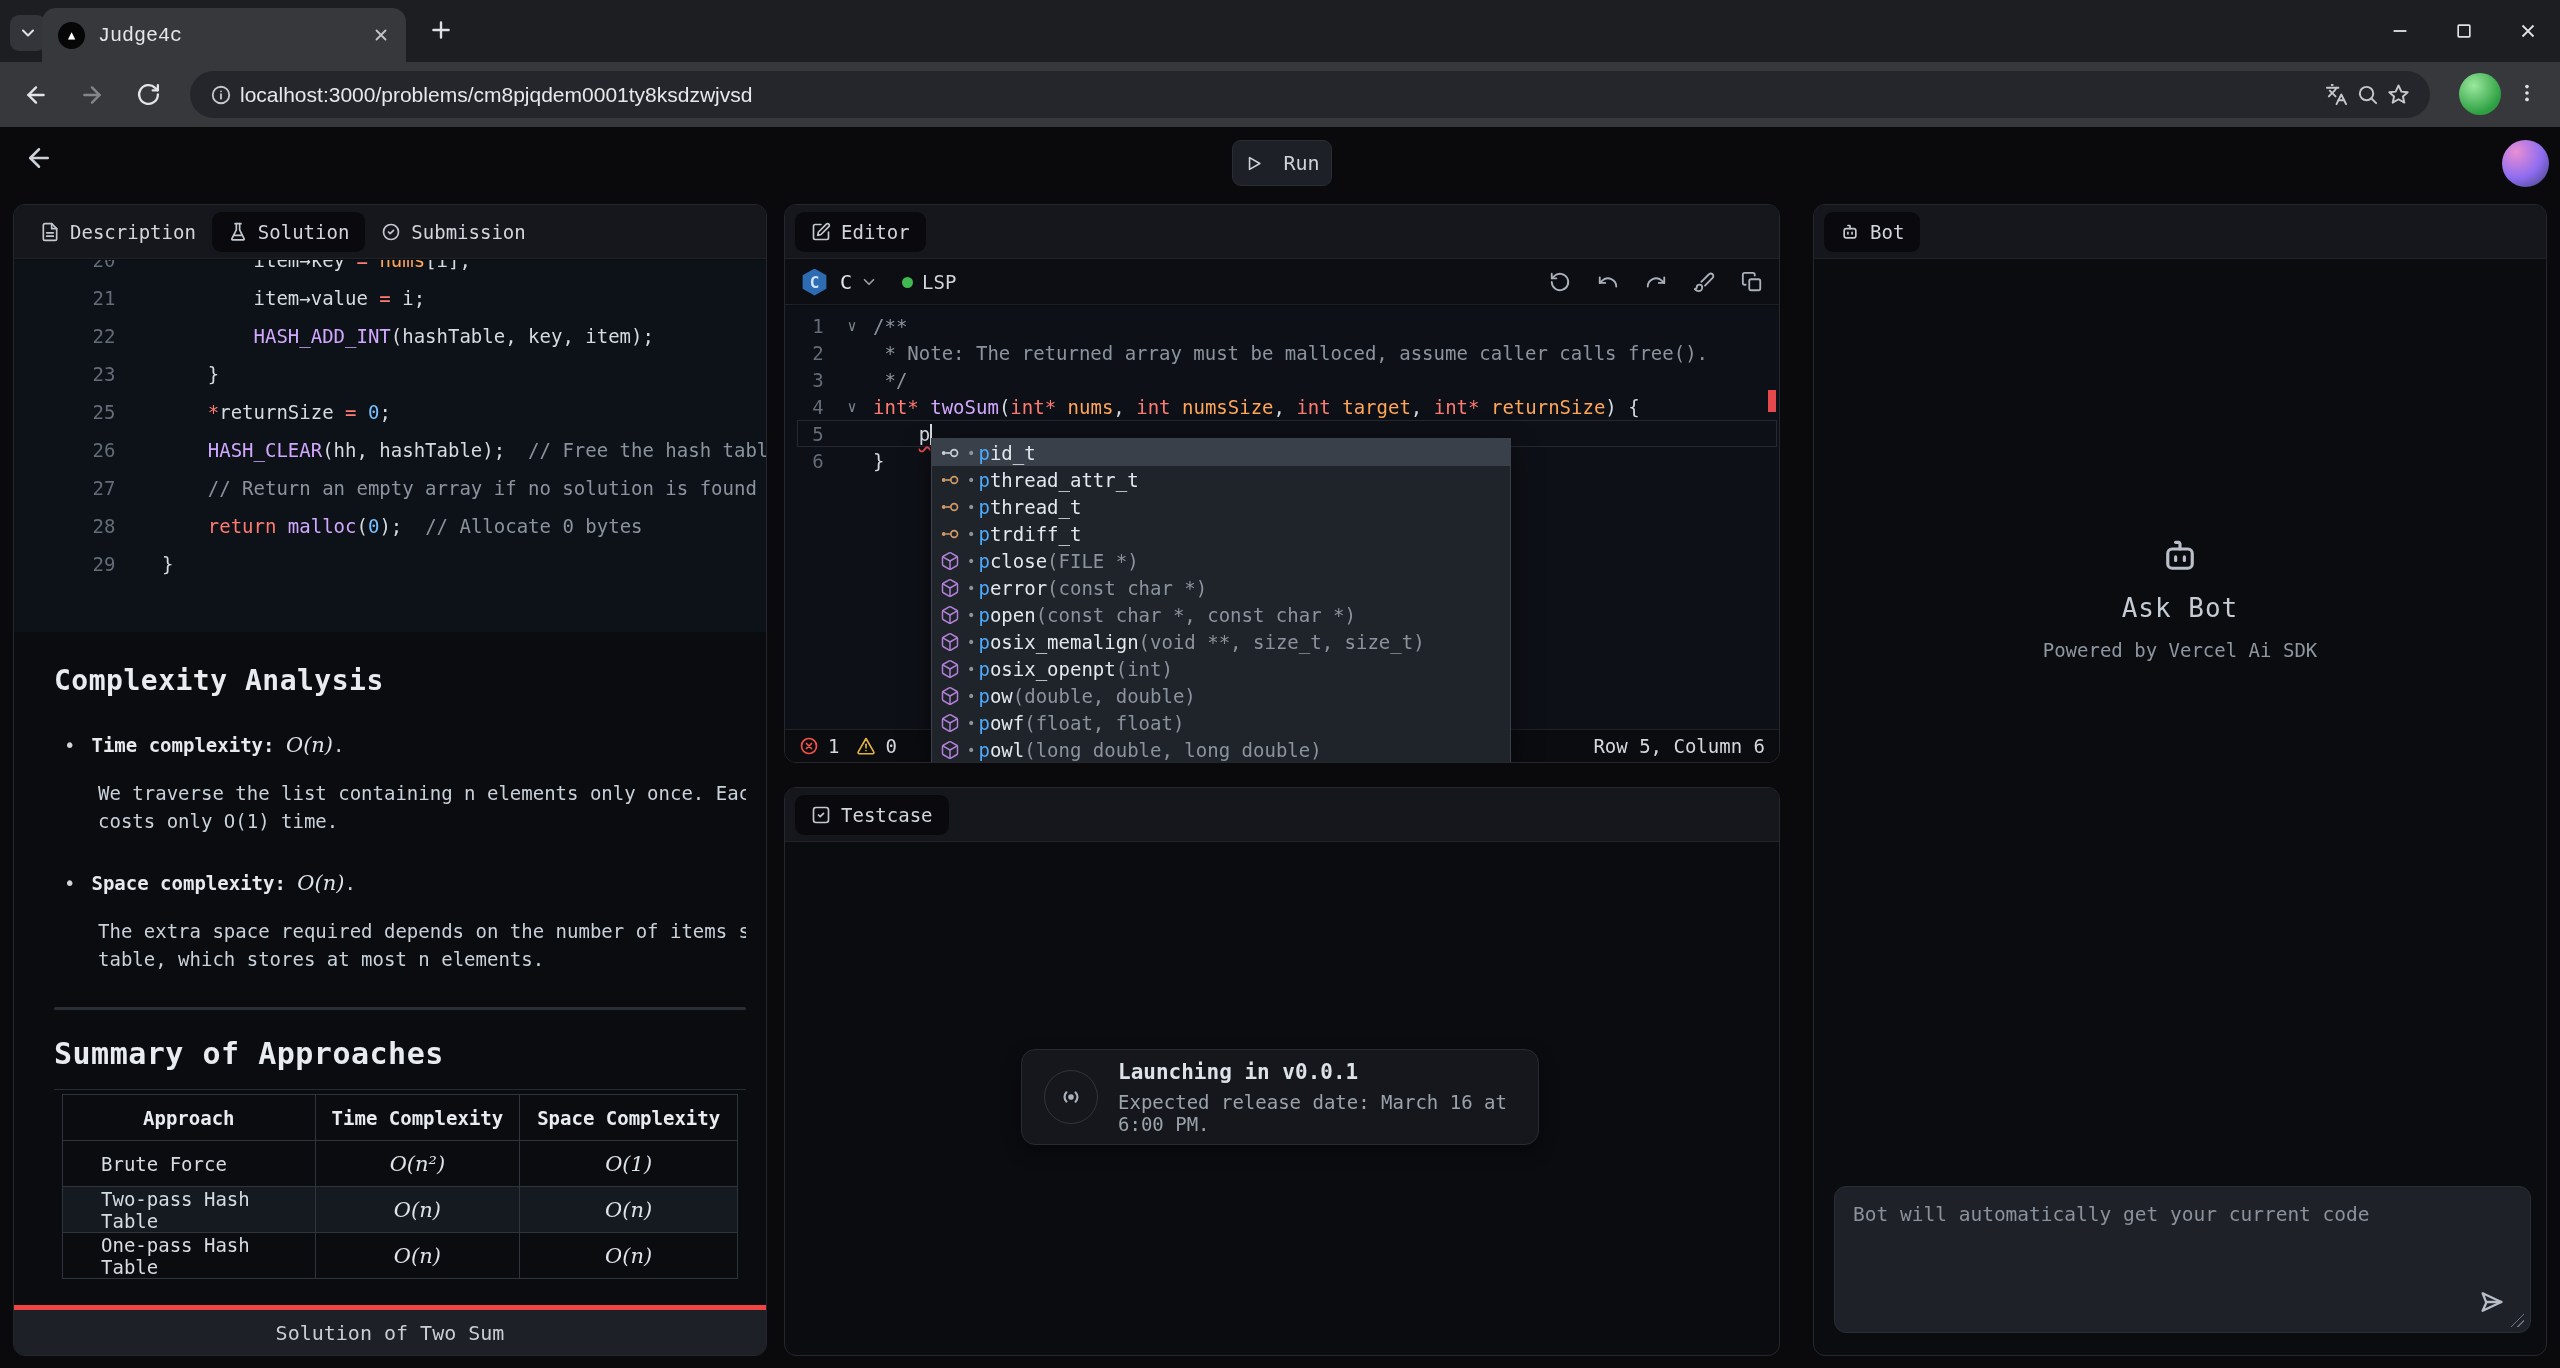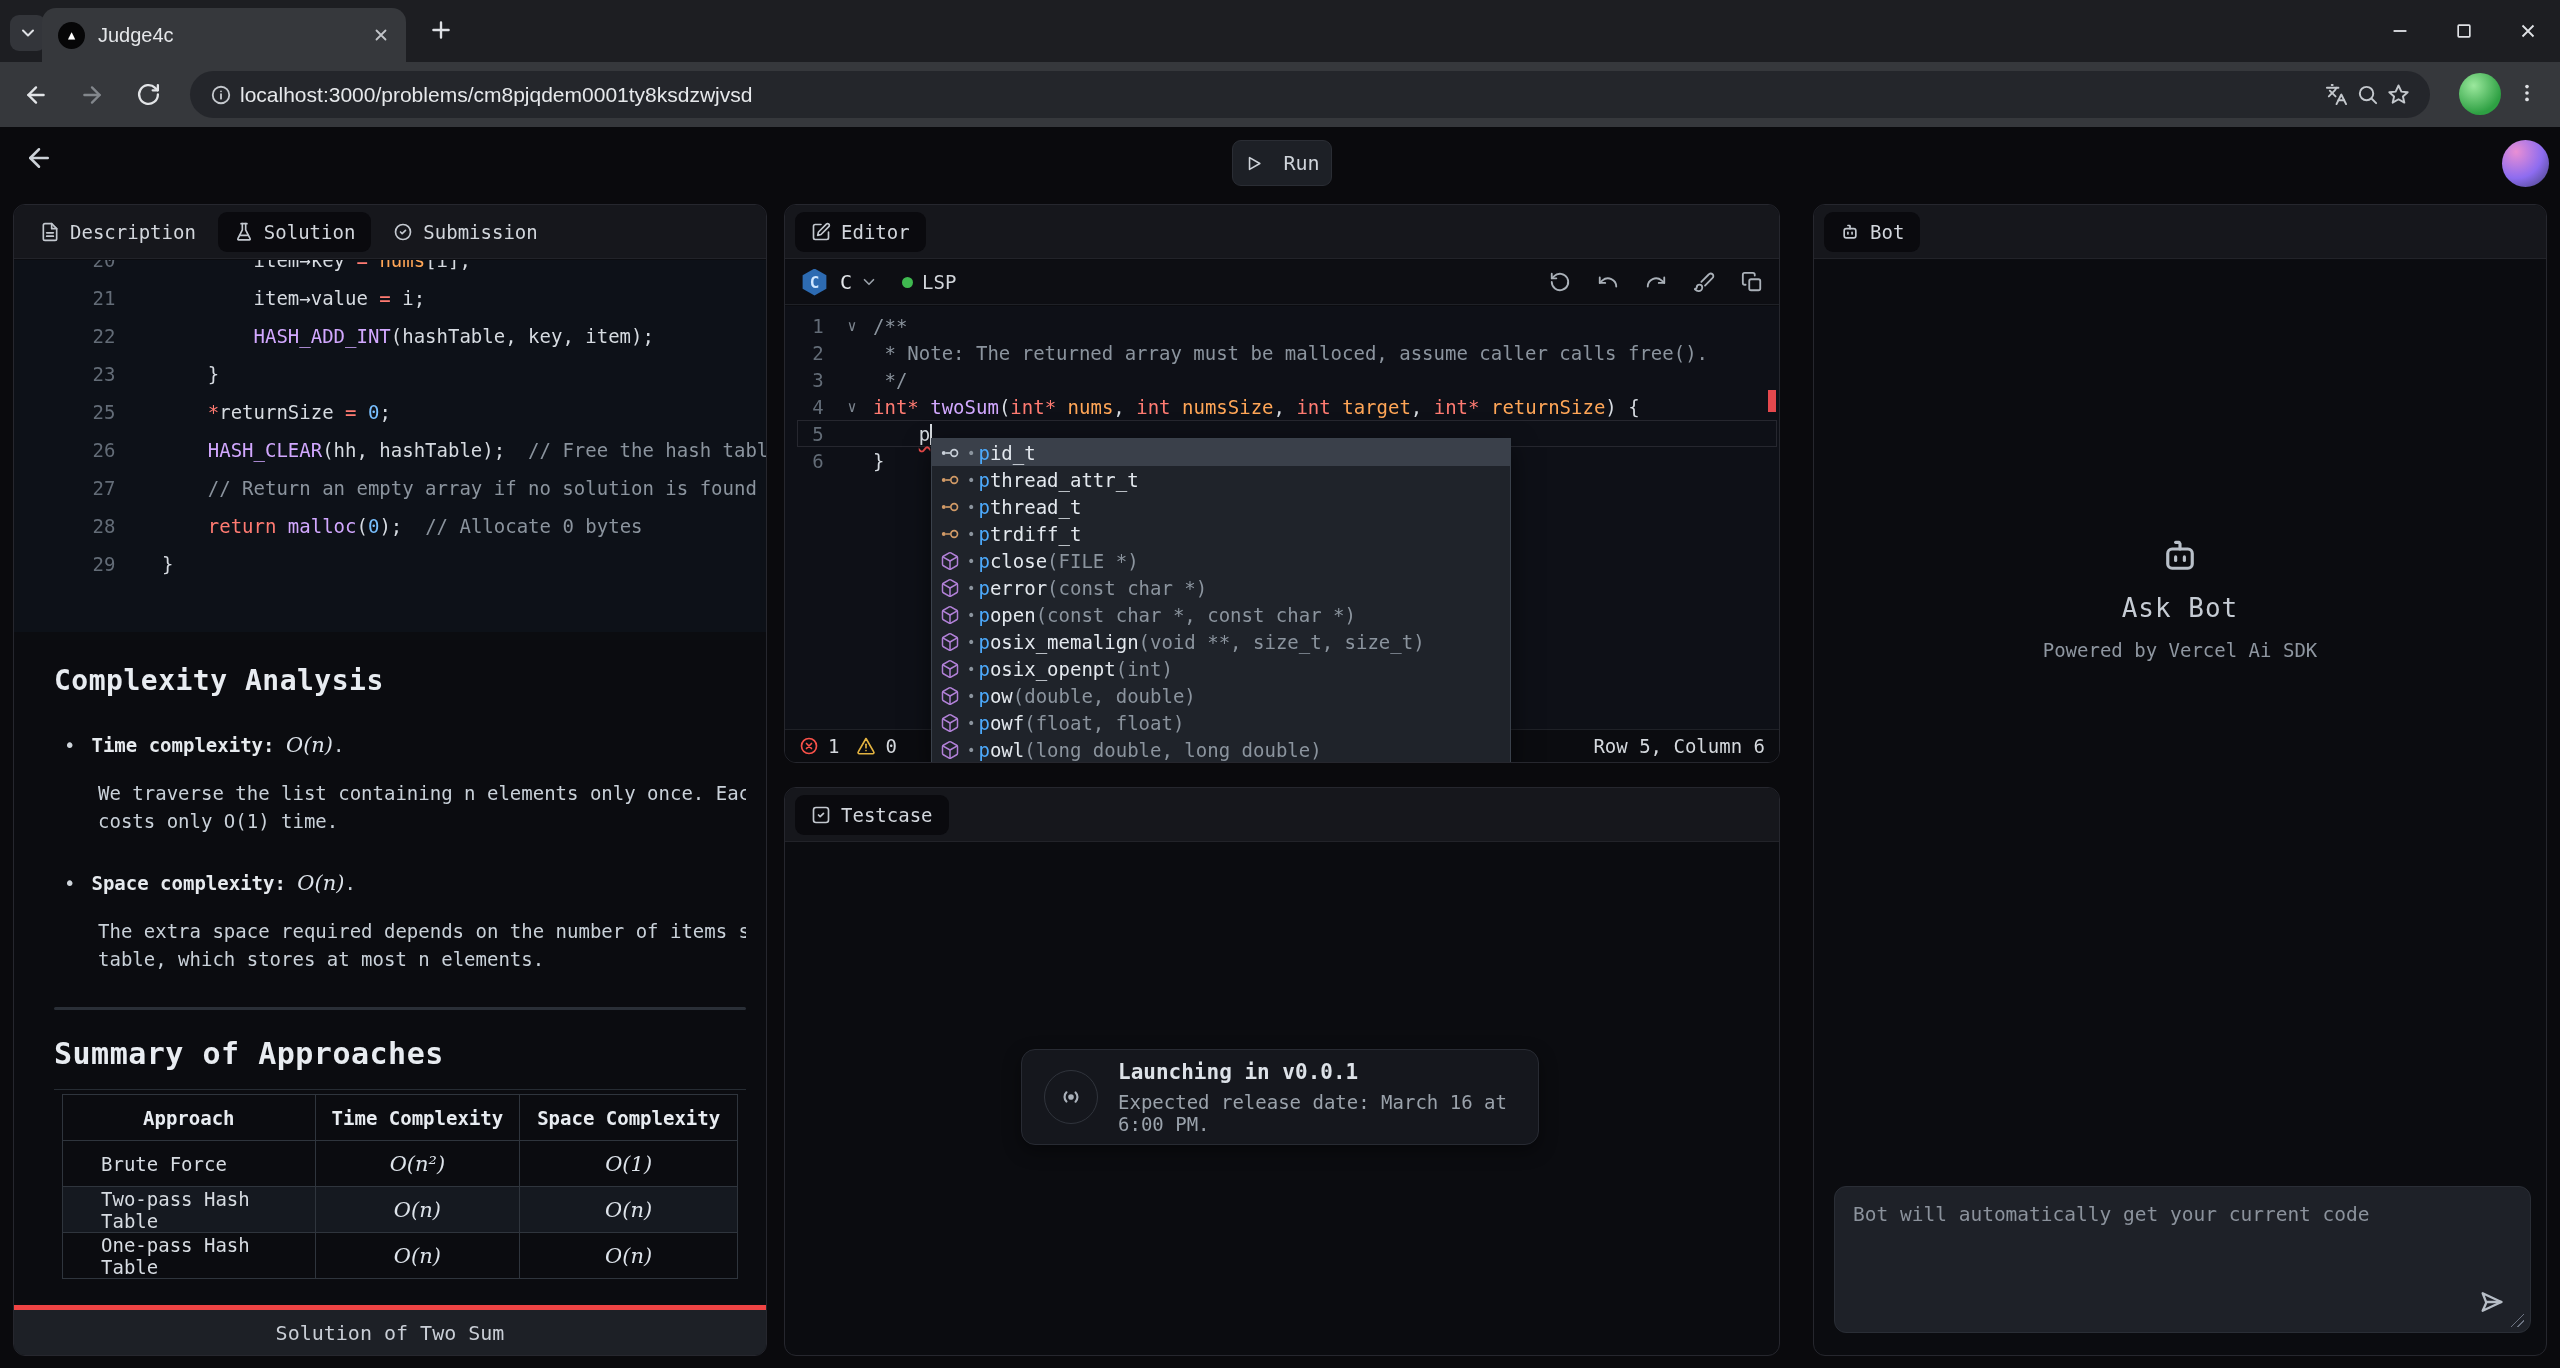--- a/index.html
+++ b/index.html
@@ -9,21 +9,21 @@
   svg{display:block}
 
   
   .tabstrip{position:absolute;left:0;top:0;width:2560px;height:62px;background:#1d1e22}
   .tabsearch{position:absolute;left:10px;top:15px;width:36px;height:36px;border-radius:9px;background:#33353a;
              display:flex;align-items:center;justify-content:center;color:#dfe1e5}
   .tab{position:absolute;left:42px;top:8px;width:364px;height:54px;background:#36383c;border-radius:14px 14px 0 0;
        display:flex;align-items:center;padding:0 16px;gap:13px}
   .favicon{width:27px;height:27px;border-radius:50%;background:#060607;display:flex;align-items:center;justify-content:center;
            color:#fff;font-size:12px}
-  .tab-title{flex:1;font-family:Liberation Sans, sans-serif;font-size:20px;color:#e4e6e9;white-space:nowrap;overflow:hidden}
+  .tab-title{flex:1;font-family:Liberation Mono, monospace;font-size:20px;color:#e4e6e9;white-space:nowrap;overflow:hidden}
   .newtab{position:absolute;left:428px;top:17px;color:#dfe1e5}
   .wincontrols{position:absolute;right:0;top:0;height:62px;display:flex}
   .winbtn{width:64px;height:62px;display:flex;align-items:center;justify-content:center;color:#dfe1e5}
   .toolbar{position:absolute;left:0;top:62px;width:2560px;height:65px;background:#36383c;display:flex;align-items:center}
   .navbtn{width:56px;display:flex;justify-content:center;color:#e2e4e7}
   .navbtn.dim{color:#83878c}
   .urlbar{position:absolute;left:190px;top:71px;width:2240px;height:47px;border-radius:24px;background:#24262b;
           display:flex;align-items:center;padding:0 20px;gap:8px;color:#c4c8cd}
   .url-text{flex:1;font-family:"Liberation Sans",sans-serif;font-size:21px;color:#e6e8eb;white-space:nowrap;overflow:hidden}
   .chrome-avatar{position:absolute;left:2459px;top:73px;width:42px;height:42px;border-radius:50%;
@@ -38,21 +38,21 @@
   .app-avatar{position:absolute;left:2502px;top:140px;width:47px;height:47px;border-radius:50%;
               background:radial-gradient(circle at 30% 25%,#e98fd4,#8d6cf0 55%,#3f3f73)}
 
   
   .panel{position:absolute;background:#0b0c10;border:1px solid #26272e;border-radius:12px;overflow:hidden}
   .panel-left{left:13px;top:204px;width:754px;height:1152px}
   .panel-editor{left:784px;top:204px;width:996px;height:559px}
   .panel-test{left:784px;top:787px;width:996px;height:569px}
   .panel-bot{left:1813px;top:204px;width:734px;height:1152px}
   .panel-header{height:54px;background:#16171c;border-bottom:1px solid #222329;display:flex;align-items:center;
-                padding:0 10px;gap:6px}
+                padding:0 10px;}
   .ptab{display:flex;align-items:center;gap:10px;padding:0 16px;height:40px;border-radius:9px;color:#d2d6dc;font-size:19px}
   .ptab.active{background:#0a0a0e}
   .ptab svg{color:#c3c8cf}
 
   
   .crow{display:flex;align-items:center;white-space:pre;font-size:19px}
   .crow pre{margin:0;font:inherit;white-space:pre}
   .ln{flex:none;text-align:center;color:#636c77}
   .c-cm{color:#8b949e}.c-kw{color:#ff7b72}.c-fn{color:#d2a8ff}.c-var{color:#ffa657}.c-num{color:#79c0ff}
   .c-errsq{text-decoration:underline wavy #f14c4c;text-decoration-thickness:2px;text-underline-offset:5px}

